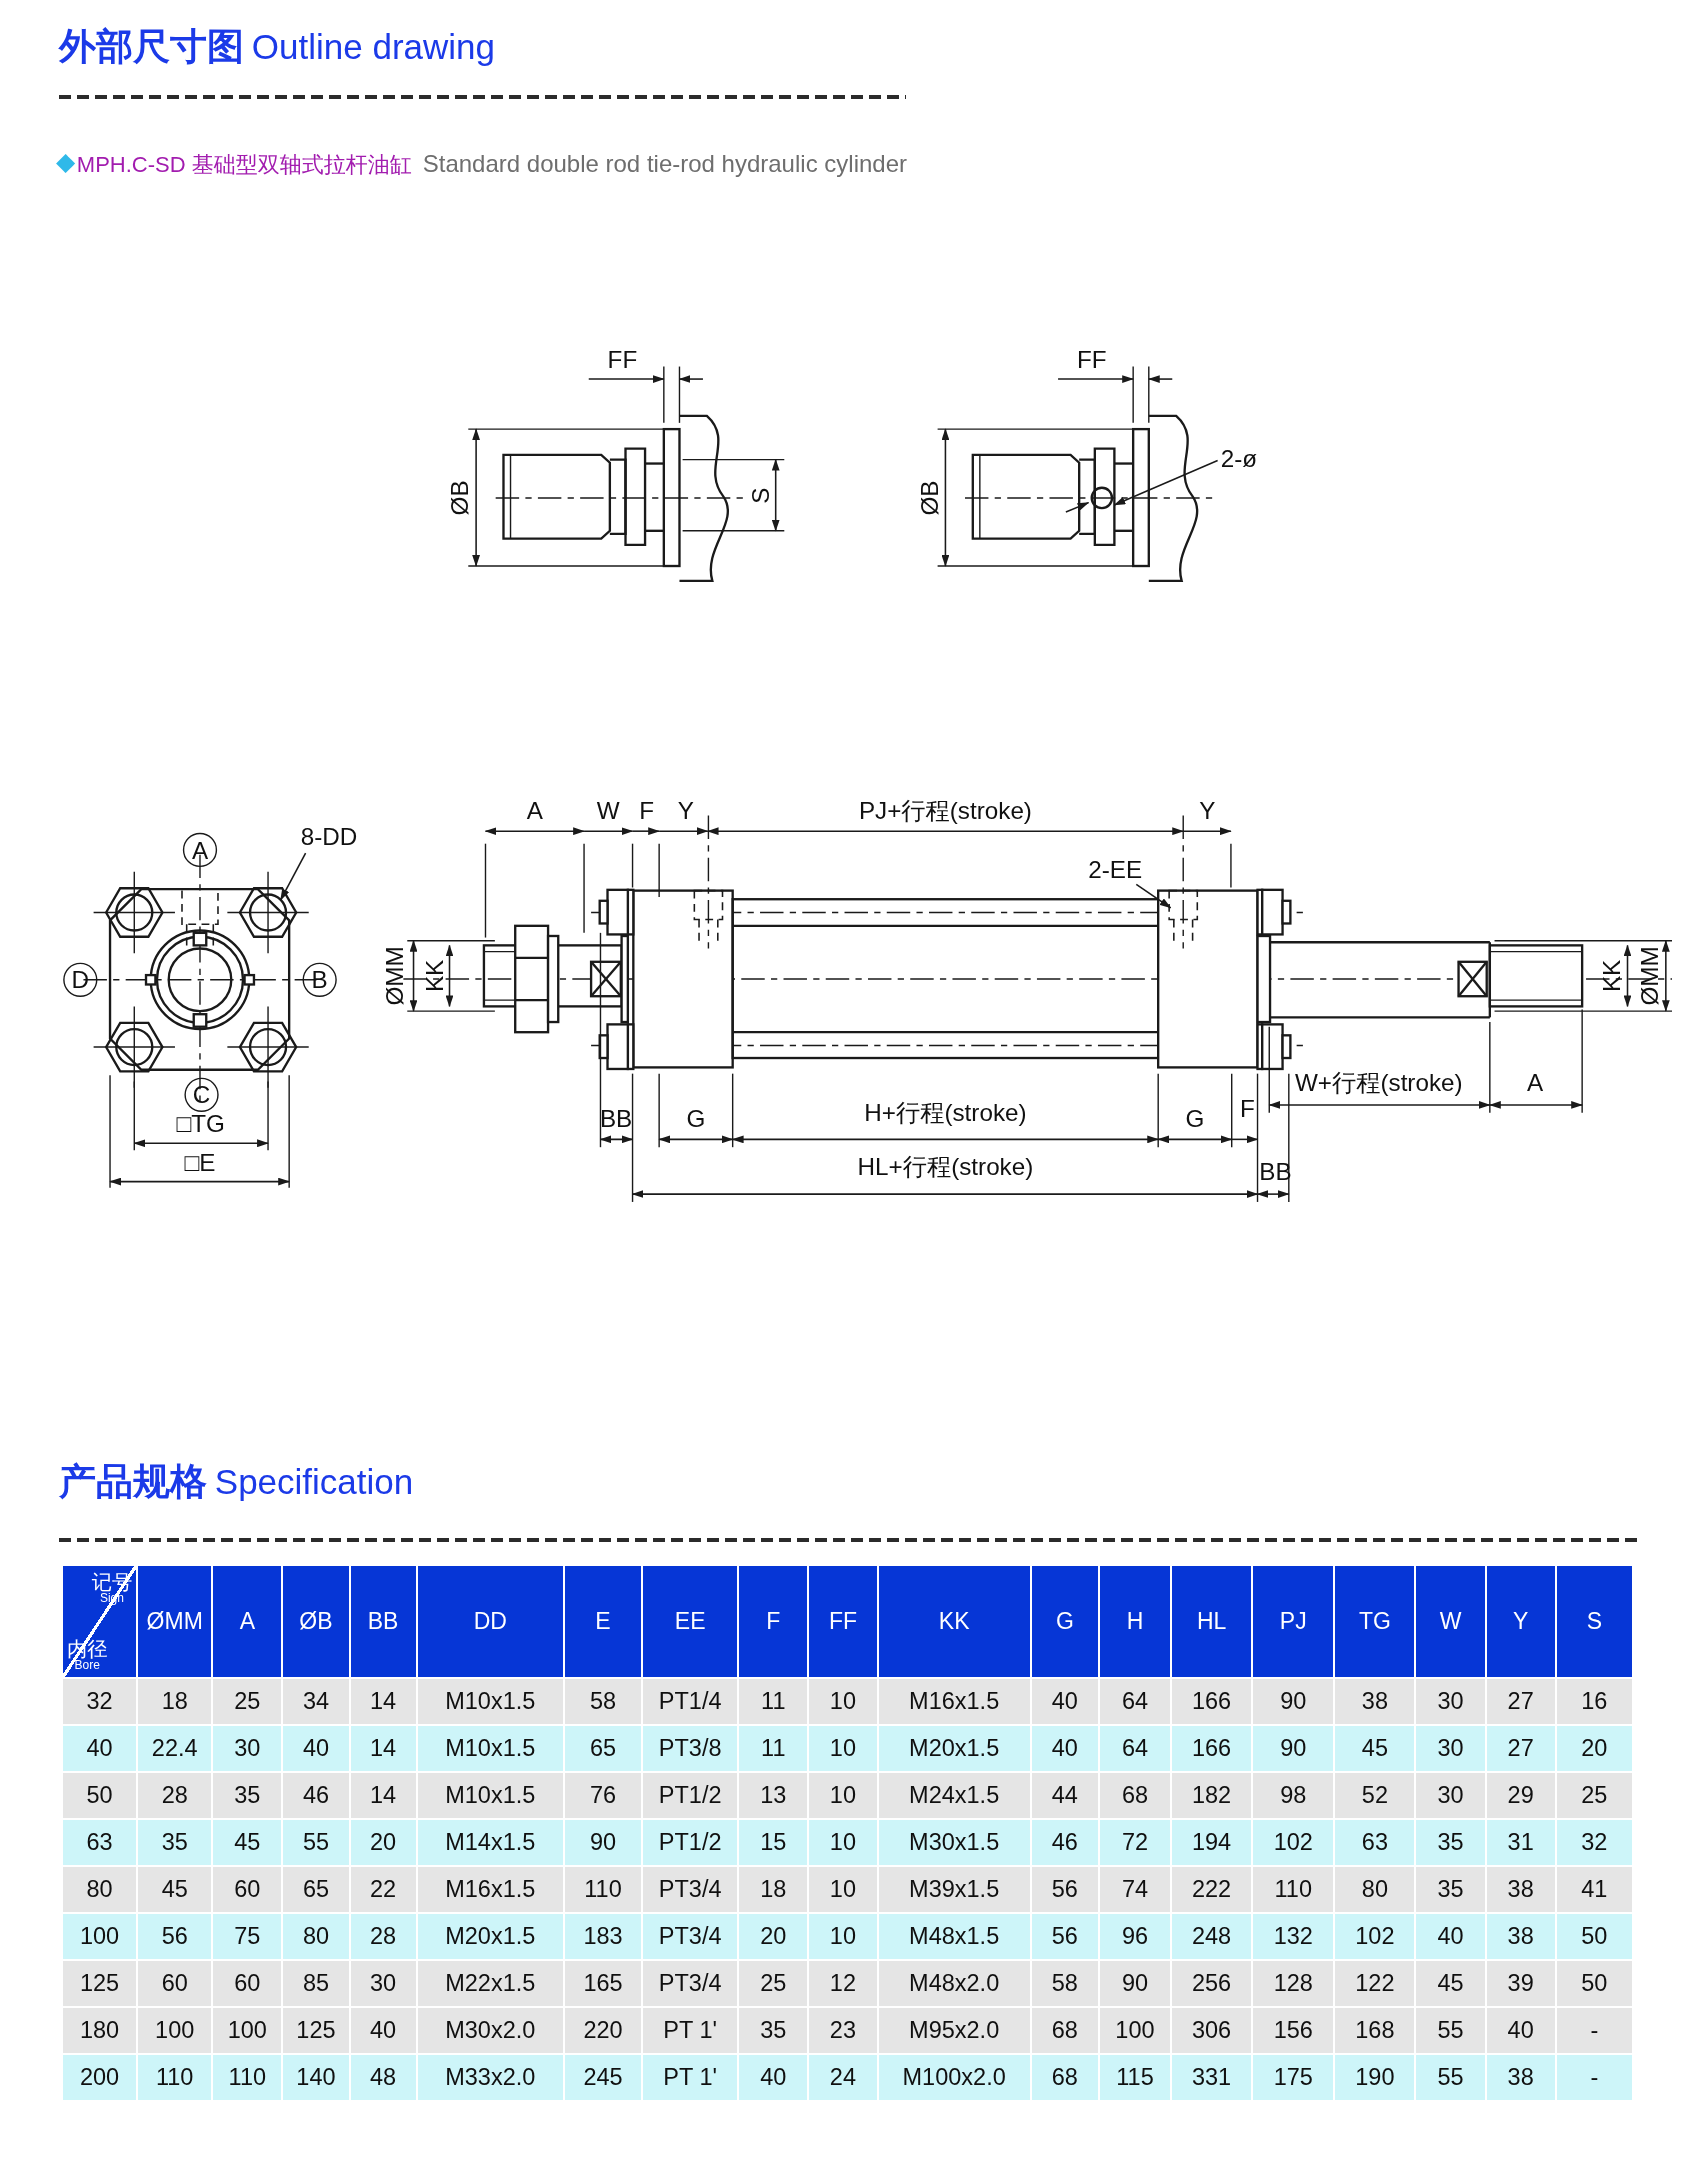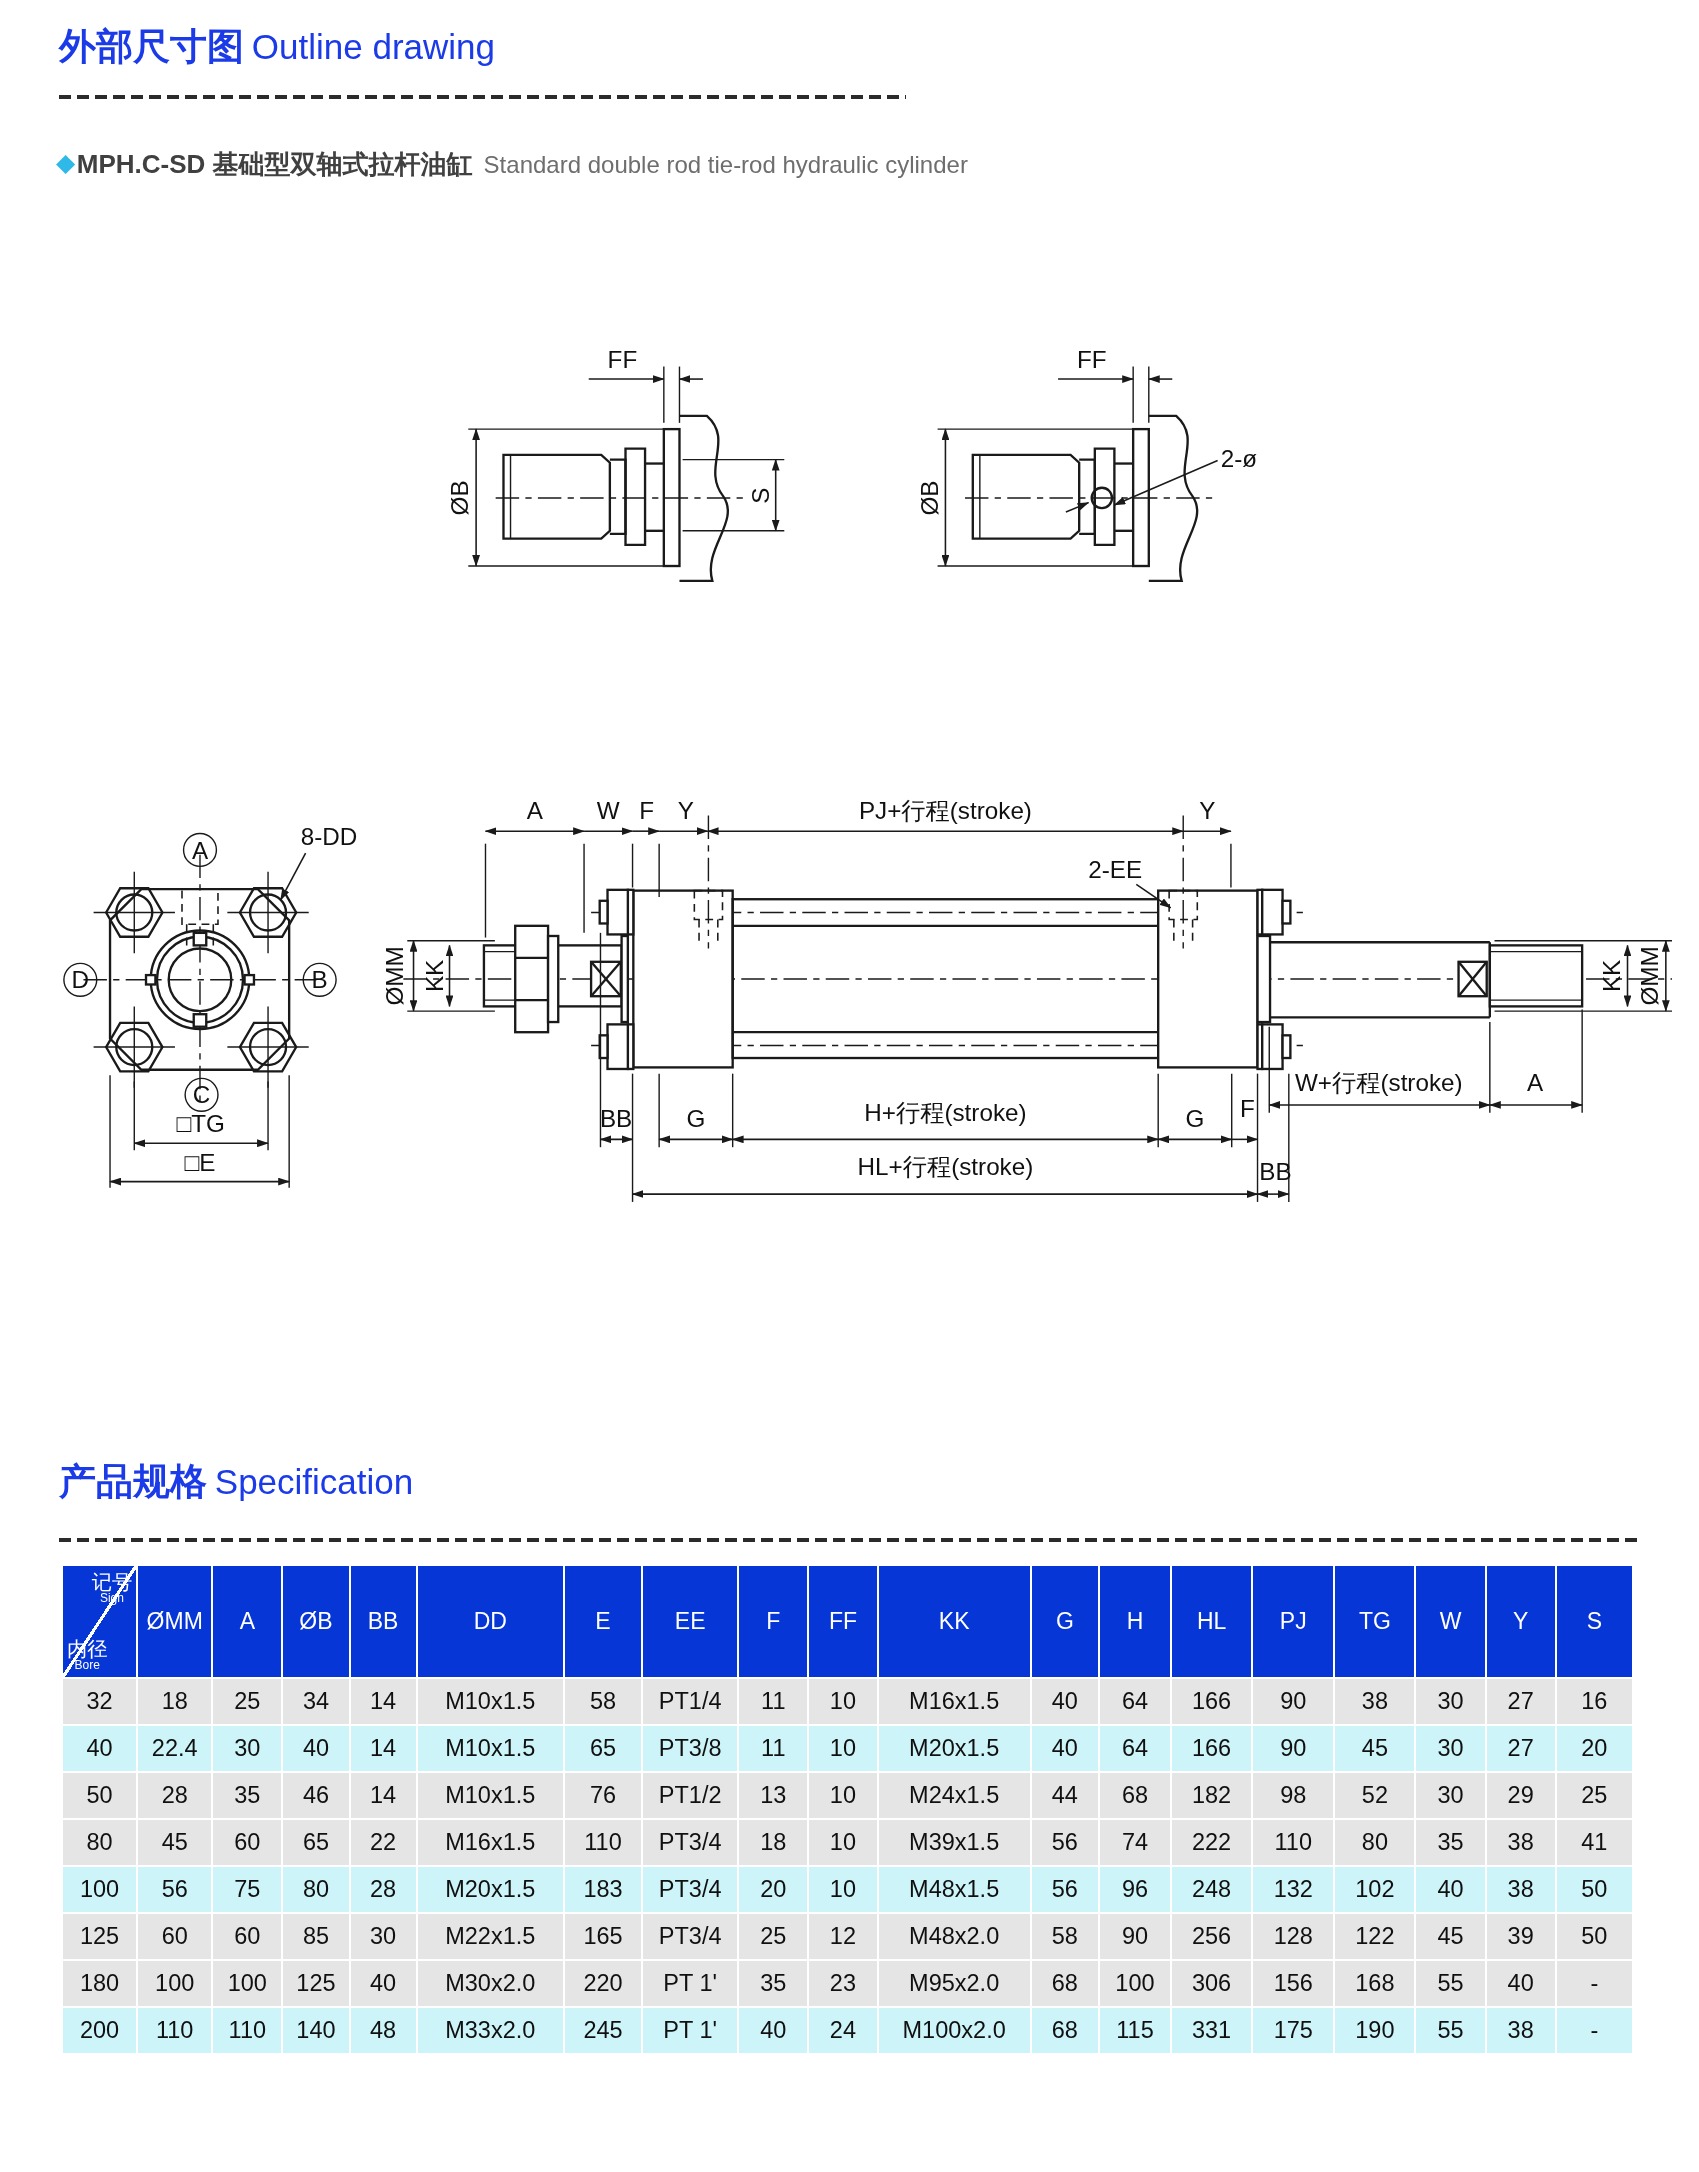--- a/index.html
+++ b/index.html
@@ -12,21 +12,21 @@
   #title1 { top:22px; }
   #title2 { top:1457px; }
 
   .dashline { position:absolute; height:3.9px;
     background:repeating-linear-gradient(90deg,#2b2b2b 0 11.7px,transparent 11.7px 18px); }
   #dash1 { left:59px; top:95px; width:847px; }
   #dash2 { left:59px; top:1538px; width:1582px; }
 
   .product-line { position:absolute; left:56px; top:147px; white-space:nowrap; }
   .product-line .diamond { font-size:25px; color:#2fb9e9; vertical-align:1.6px; }
-  .product-line .zh { font-size:26px; color:#404040; margin-left:1.6px;font-weight:bold; }
+  .product-line .zh { font-size:22px; color:#a21caf; margin-left:1.6px; }
   .product-line .en { font-size:24px; color:#6e6e6e; margin-left:11px; }
 
   svg.drawing { position:absolute; left:0; top:329px; }
   .ol   { stroke:#1a1a1a; stroke-width:3;   fill:none; }
   .olw  { stroke:#1a1a1a; stroke-width:3;   fill:#fff; }
   .thin { stroke:#1a1a1a; stroke-width:1.8; fill:none; }
   .dim  { stroke:#1a1a1a; stroke-width:2;   fill:none; }
   .cl   { stroke:#1a1a1a; stroke-width:1.8; fill:none; stroke-dasharray:30 8 8 8; }
   .dsh  { stroke:#1a1a1a; stroke-width:2;   fill:none; stroke-dasharray:10 7; }
   .t    { font-size:31px; fill:#111; }
@@ -410,20 +410,41 @@
             <td>M24x1.5</td>
             <td>44</td>
             <td>68</td>
             <td>182</td>
             <td>98</td>
             <td>52</td>
             <td>30</td>
             <td>29</td>
             <td>25</td>
           </tr>
+          <tr class="even">
+            <td>63</td>
+            <td>35</td>
+            <td>45</td>
+            <td>55</td>
+            <td>20</td>
+            <td>M14x1.5</td>
+            <td>90</td>
+            <td>PT1/2</td>
+            <td>15</td>
+            <td>10</td>
+            <td>M30x1.5</td>
+            <td>46</td>
+            <td>72</td>
+            <td>194</td>
+            <td>102</td>
+            <td>63</td>
+            <td>35</td>
+            <td>31</td>
+            <td>32</td>
+          </tr>
           <tr class="odd">
             <td>80</td>
             <td>45</td>
             <td>60</td>
             <td>65</td>
             <td>22</td>
             <td>M16x1.5</td>
             <td>110</td>
             <td>PT3/4</td>
             <td>18</td>

